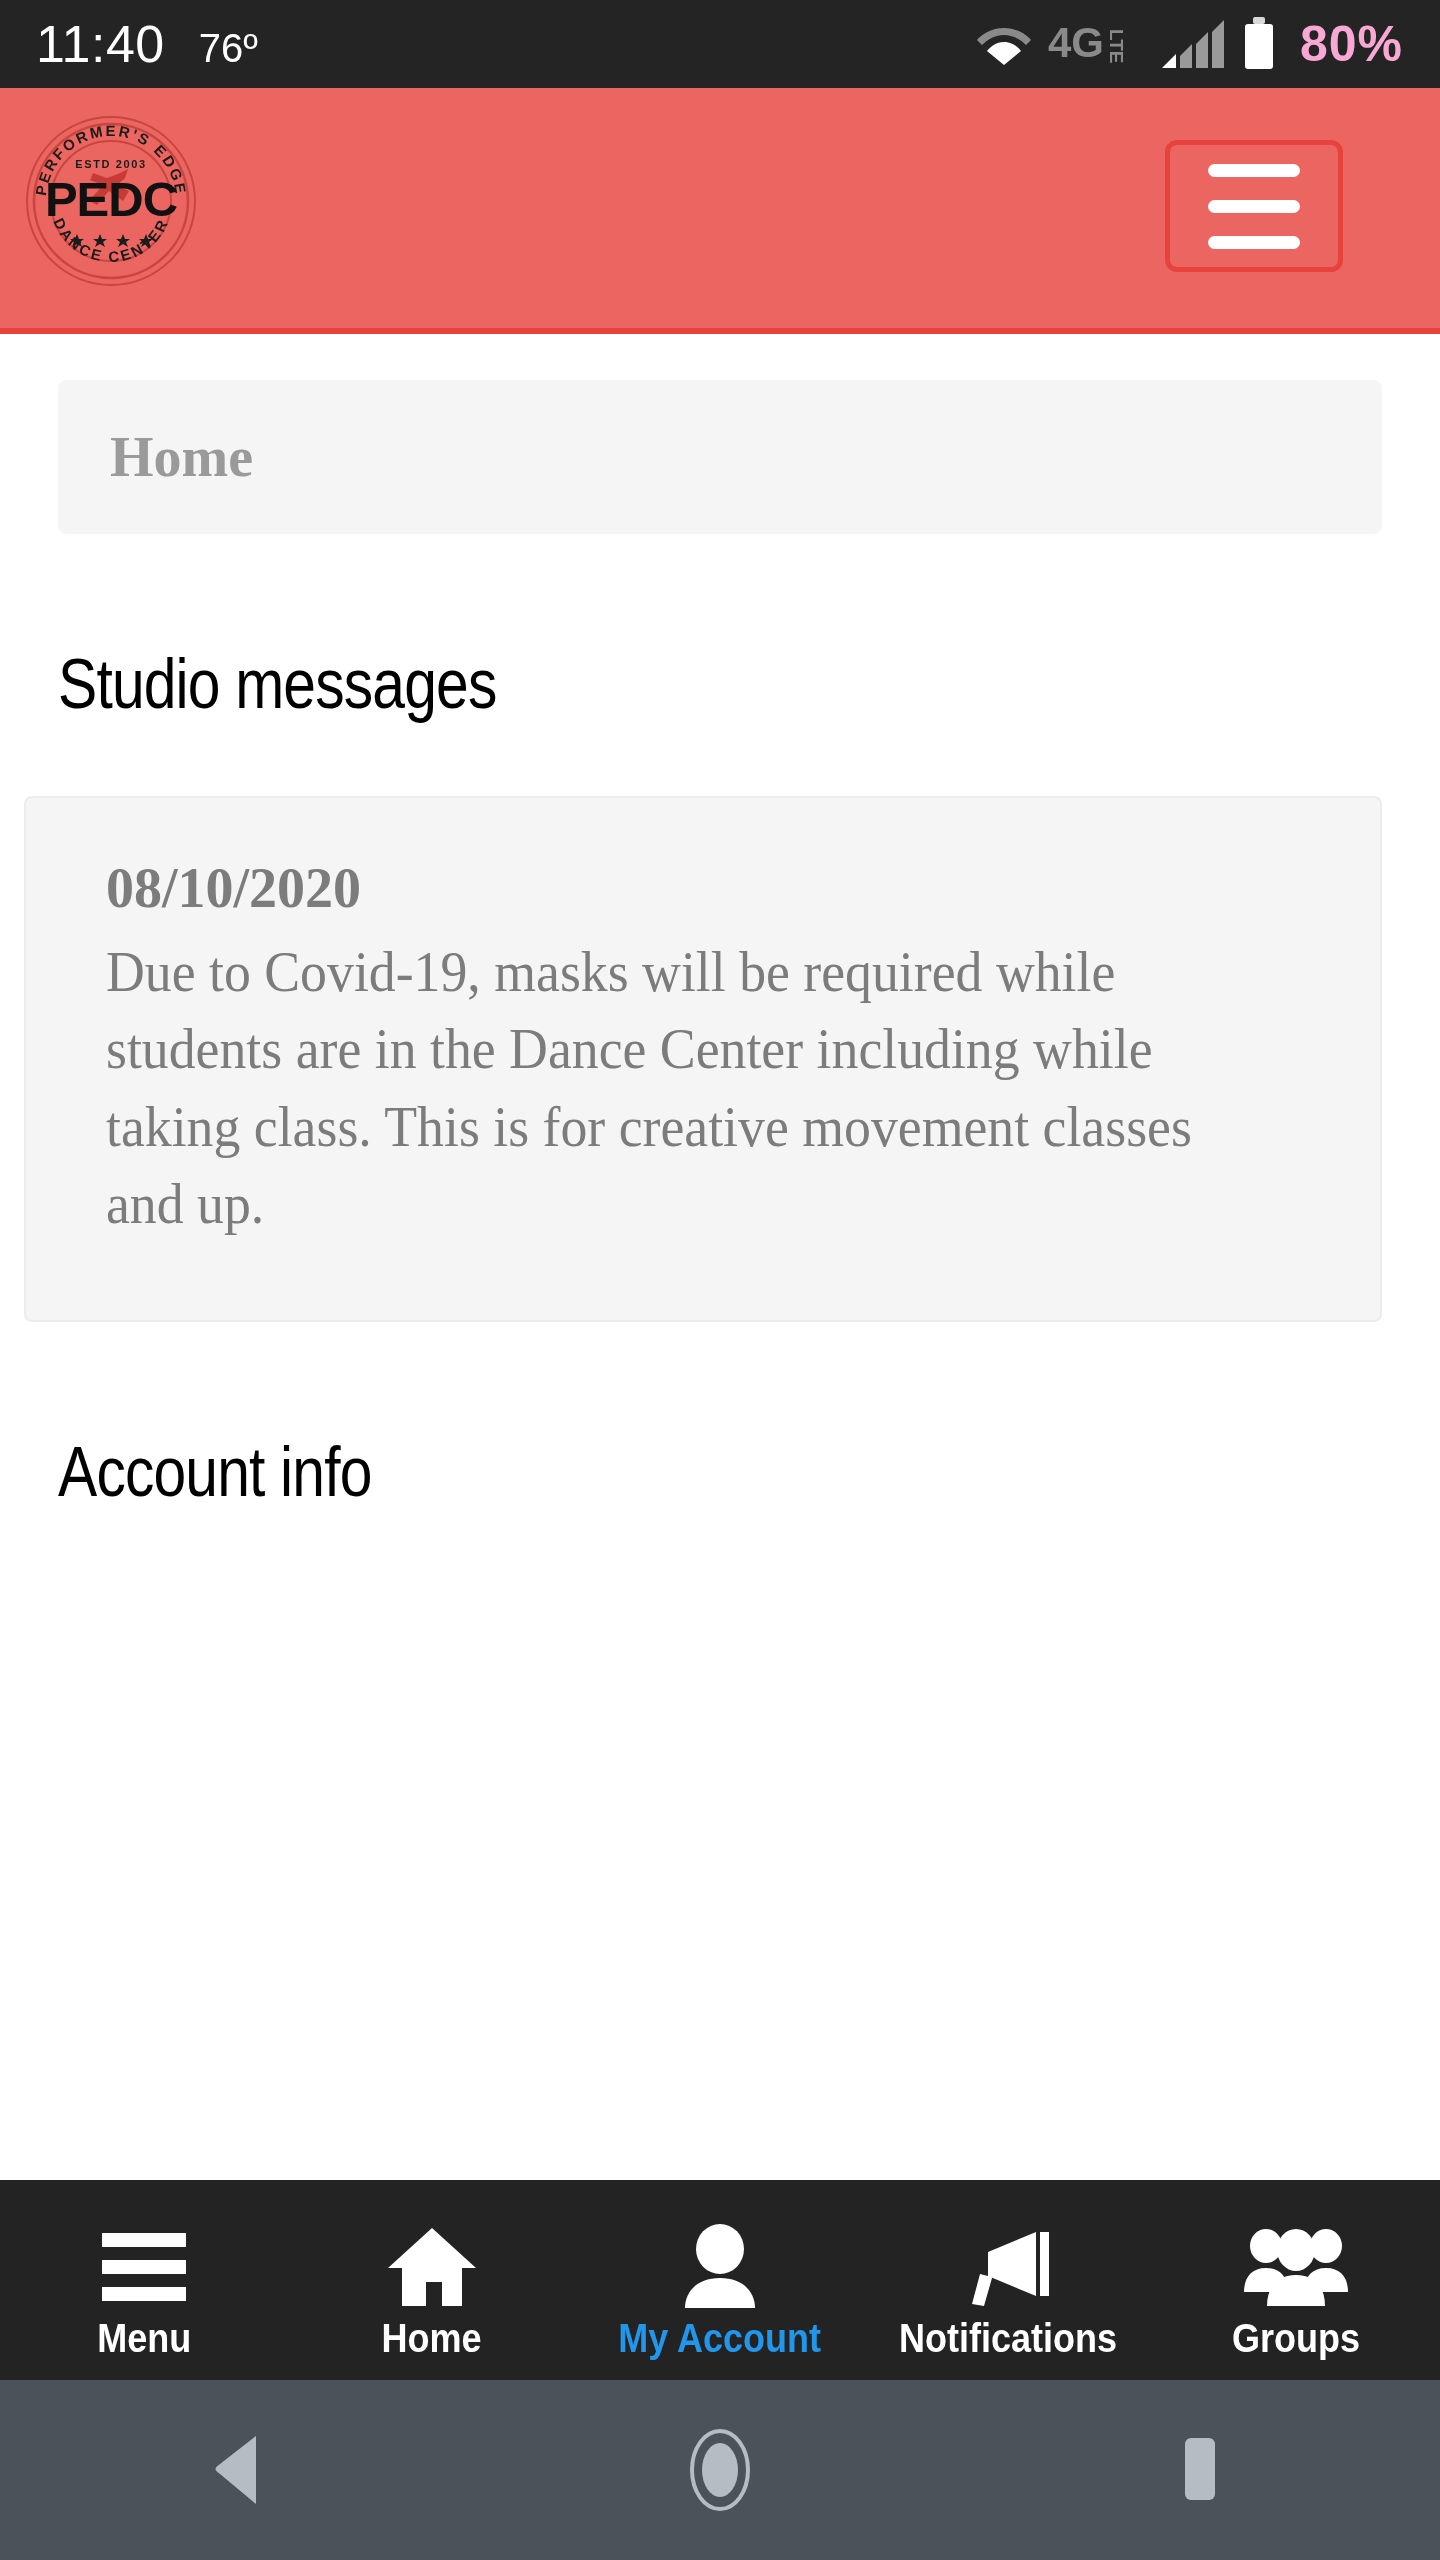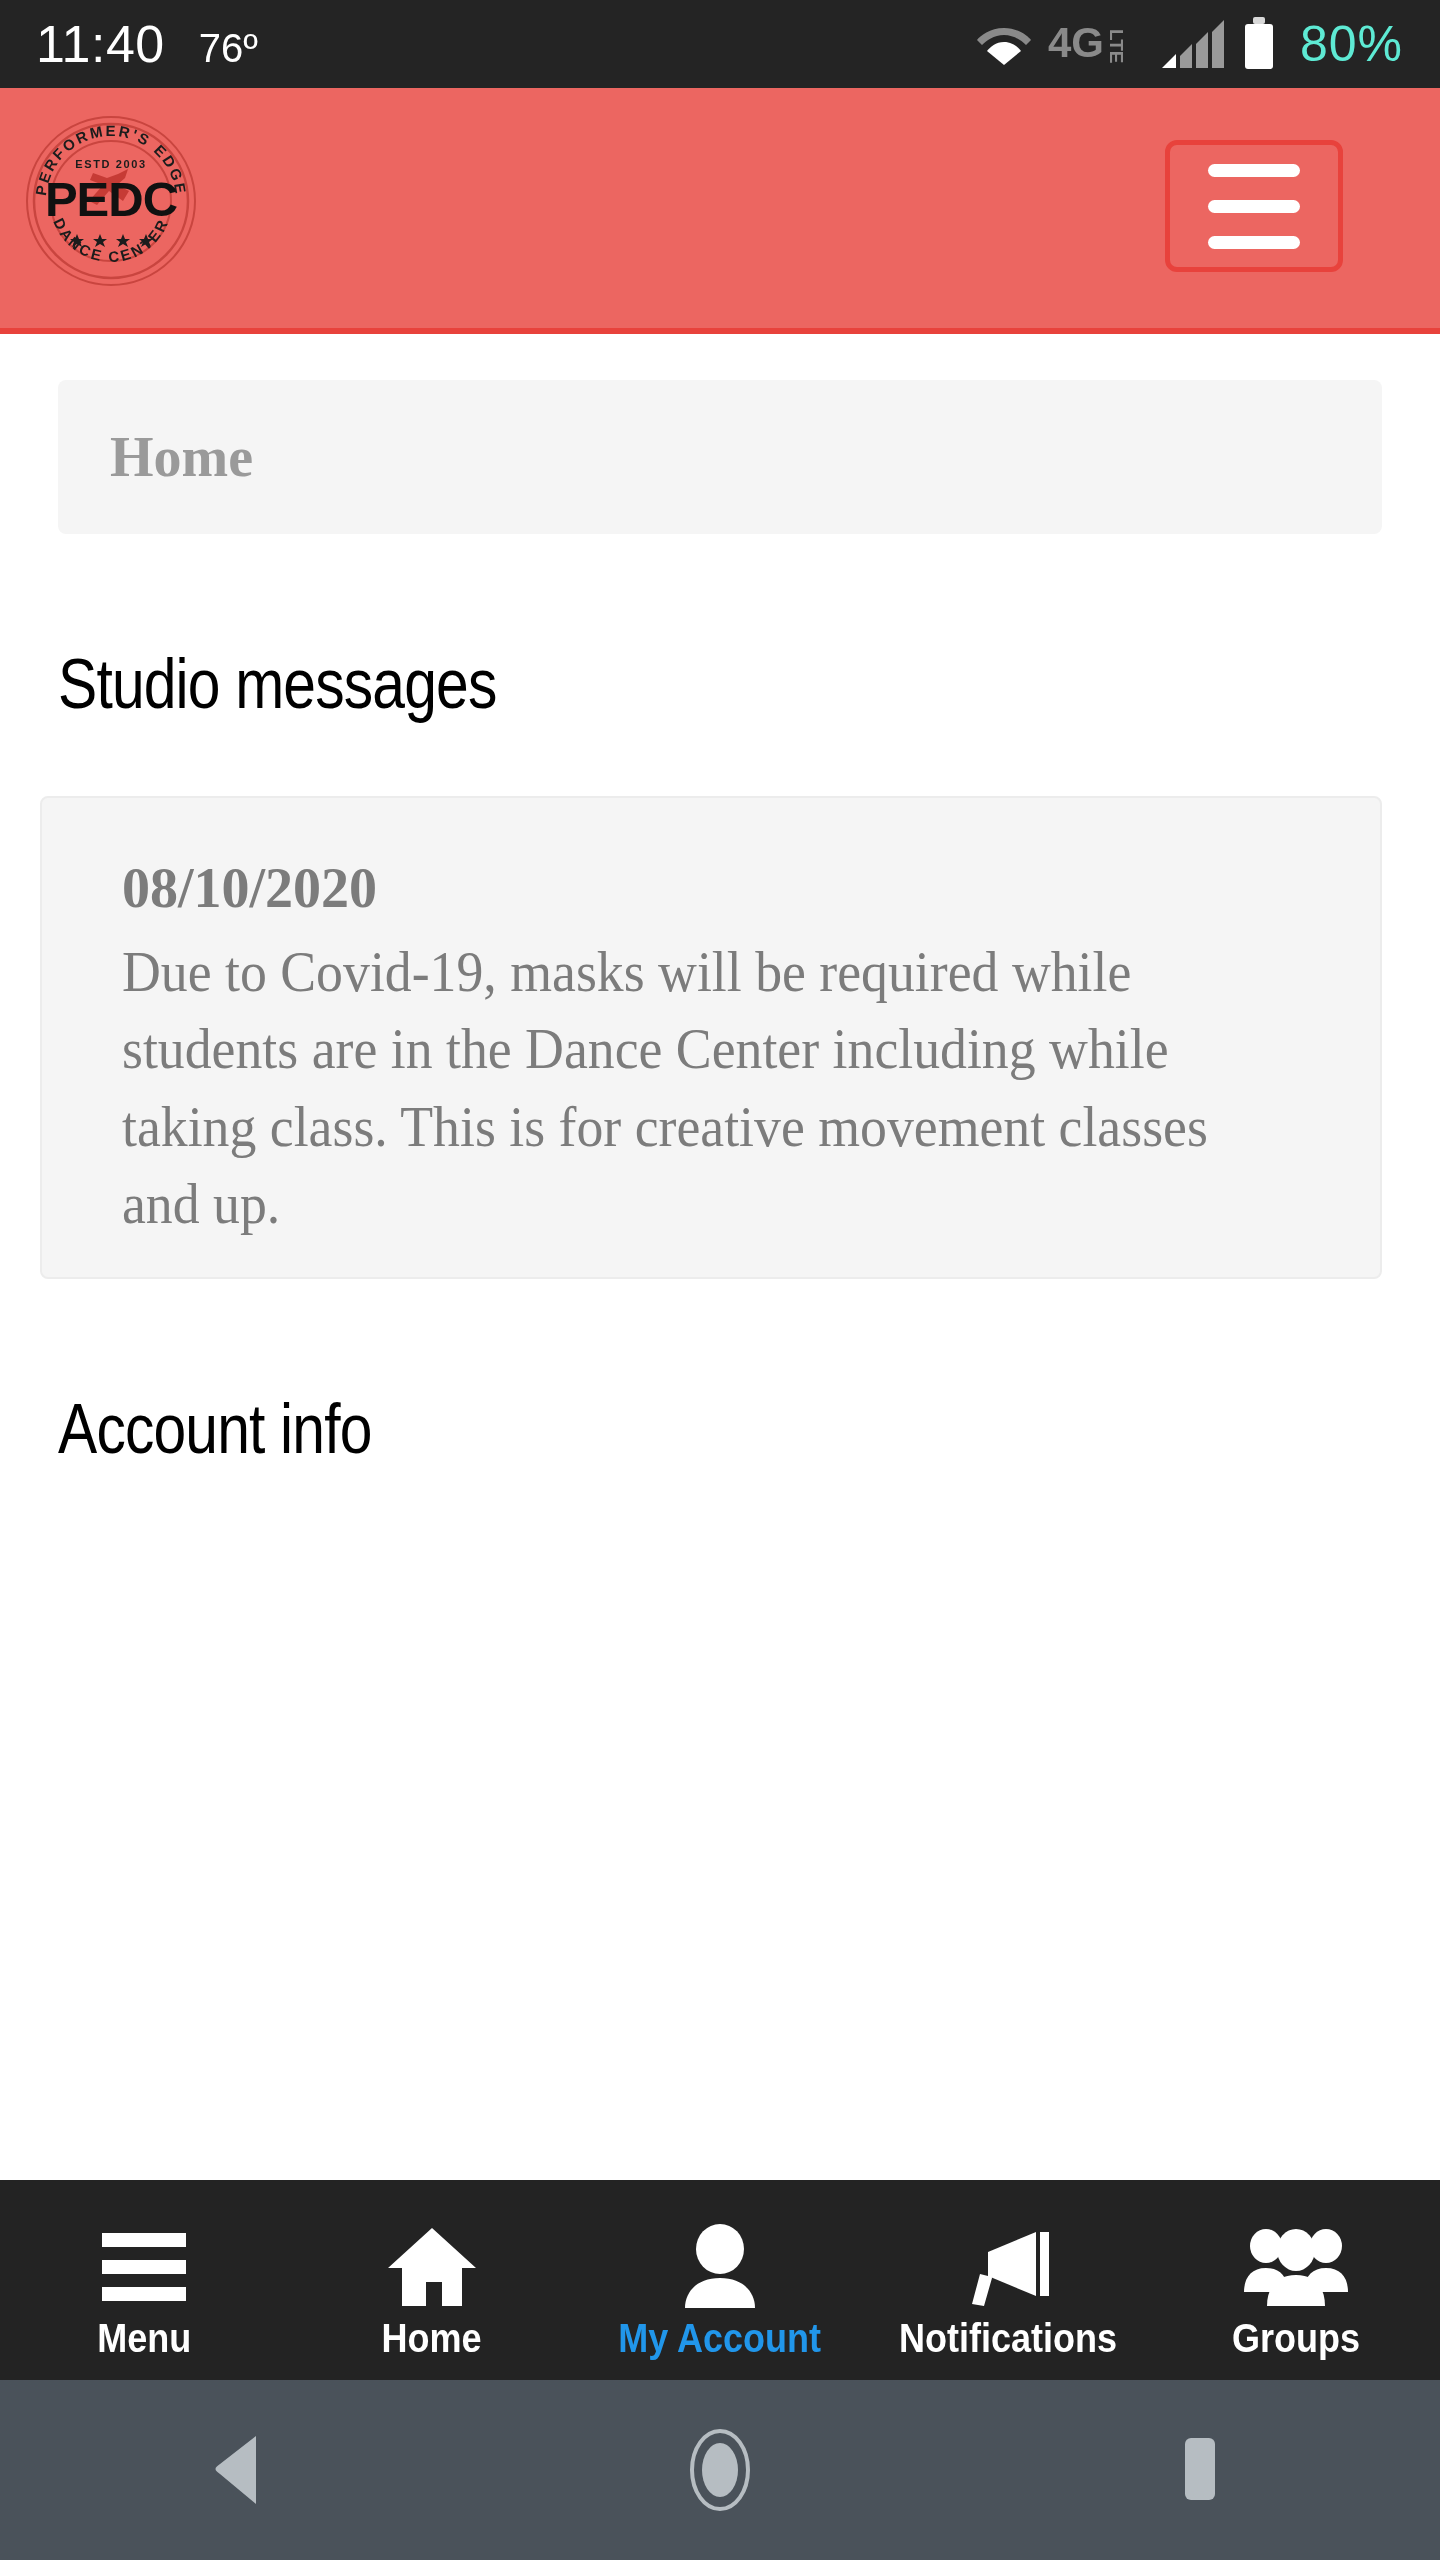--- a/index.html
+++ b/index.html
@@ -31,21 +31,21 @@
     color:#ffffff; font-size:40px; font-weight:400; line-height:1;
   }
   .status-right {
     margin-left:auto; display:flex; align-items:center; gap:16px;
   }
   .wifi-icon { width:56px; height:44px; display:block; }
   .lte-icon  { display:block; }
   .signal-icon { display:block; }
   .battery-icon { display:block; }
   .status-battery {
-    color:#5eead4; font-size:50px; font-weight:400; line-height:1;
+    color:#f9a8d4; font-size:50px; font-weight:700; line-height:1;
     margin-left:8px; letter-spacing:1px;
   }
 
   
   .app-header {
     position:absolute; top:88px; left:0;
     width:1440px; height:246px;
     background:#ec6661;
     border-bottom:6px solid #e8423c;
   }
@@ -98,25 +98,25 @@
     font-family:"Liberation Sans", sans-serif;
     font-size:70px;
     font-weight:400;
     color:#000000;
     letter-spacing:-1px;
     transform:scaleX(0.84);
     transform-origin:left center;
   }
 
   .card {
-    margin:72px 58px 0 40px;
+    margin:72px 58px 0 24px;
     background:#f5f5f5;
     border:2px solid #ececec;
     border-radius:8px;
-    padding:62px 70px 34px 80px;
+    padding:62px 70px 77px 80px;
   }
 
   .msg-date {
     font-family:"Liberation Serif", serif;
     font-size:56px; font-weight:700;
     color:#7c7c7c;
     line-height:1.0;
     margin-bottom:18px;
   }
   .msg-body {

